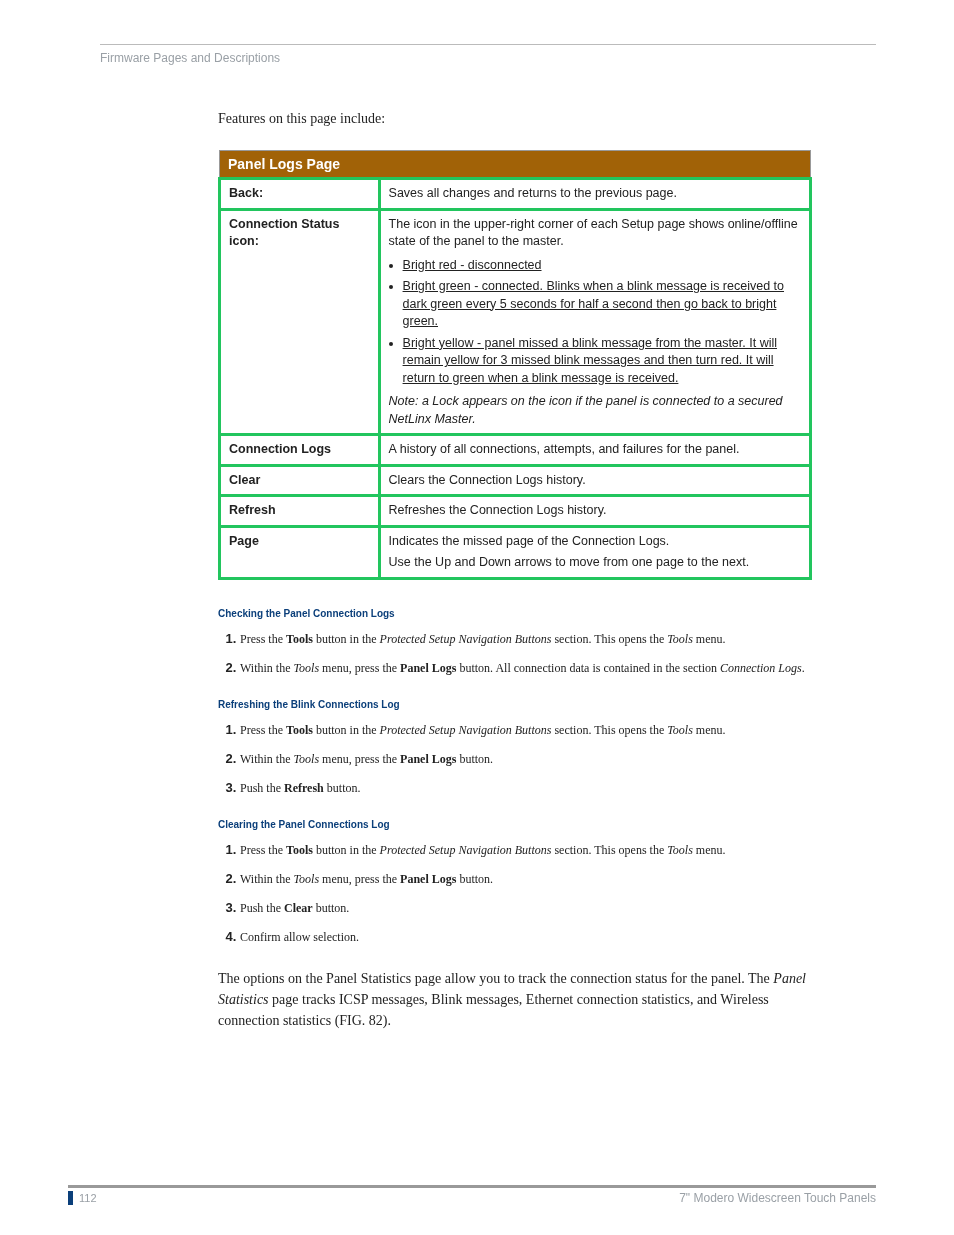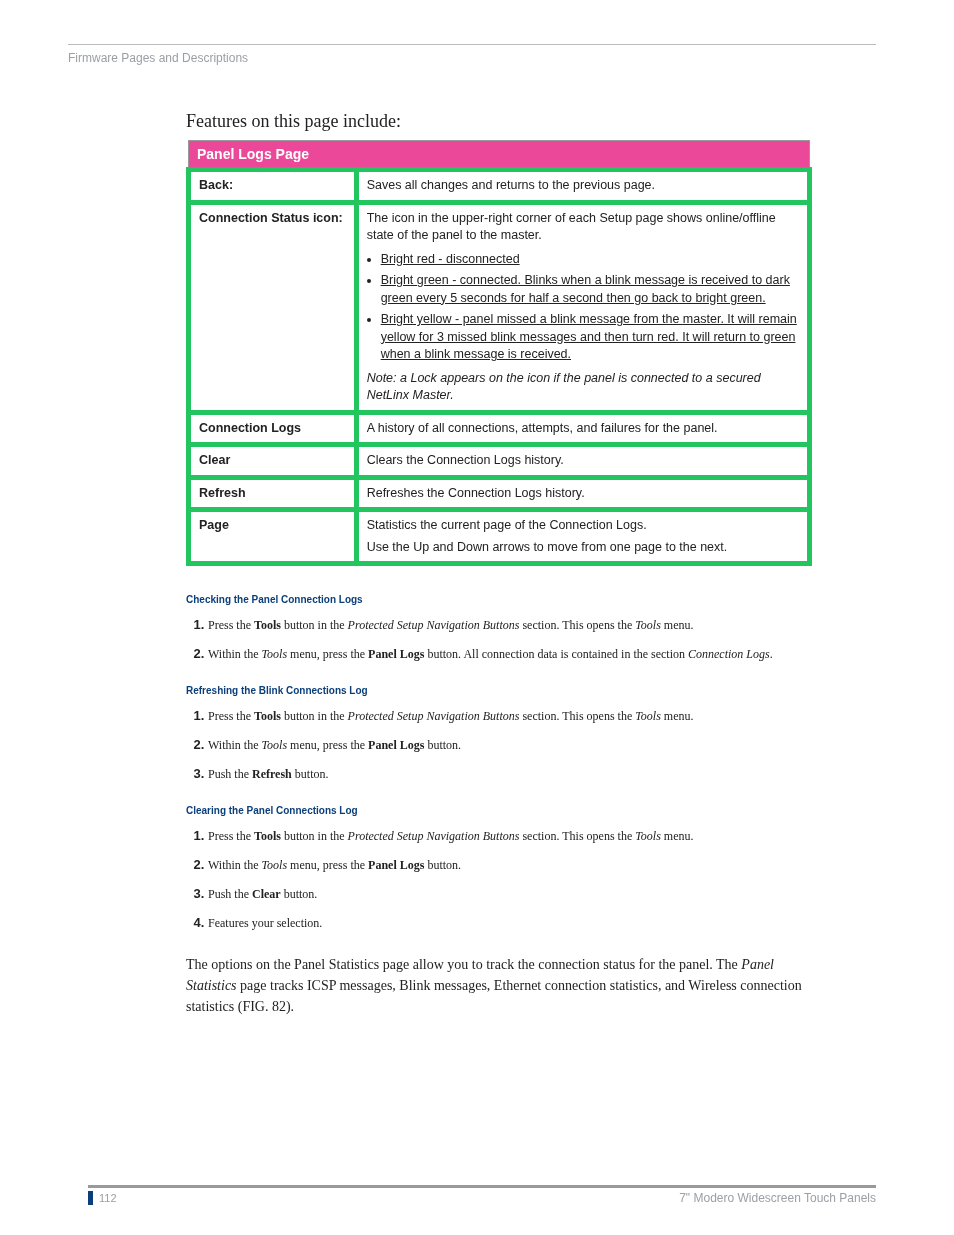--- a/index.html
+++ b/index.html
@@ -8,56 +8,56 @@
     background: #fff;
     font-family: Arial, Helvetica, sans-serif;
     font-size: 13px;
     color: #222;
   }
   .page {
     width: 954px;
     height: 1235px;
     position: relative;
     box-sizing: border-box;
-    padding: 44px 78px 40px 68px;
+    padding: 44px 78px 40px 100px;
   }
   .top-rule {
     border-top: 1px solid #bbb;
     margin-bottom: 6px;
   }
   .header-text {
     color: #9aa0a6;
     font-size: 12px;
     margin-bottom: 46px;
   }
   .content {
     margin-left: 118px;
     margin-right: 64px;
   }
   .intro {
     font-family: Georgia, 'Times New Roman', serif;
-    font-size: 18px;
-    margin-bottom: 8px;
+    font-size: 14px;
+    margin-bottom: 23px;
   }
   table.panel {
     width: 100%;
     border-collapse: collapse;
     border: 1px solid #999;
     margin-bottom: 28px;
   }
   table.panel th.title {
-    background: #ec4899;
+    background: #a16207;
     color: #fff;
     text-align: left;
     padding: 5px 8px;
     font-weight: bold;
     font-size: 14px;
   }
   table.panel td {
-    border: 5px solid #22c55e;
+    border: 3px solid #22c55e;
     padding: 5px 8px;
     vertical-align: top;
     font-size: 12.5px;
     line-height: 1.4;
   }
   table.panel td.label {
     width: 27%;
     font-weight: bold;
   }
   .desc ul {
@@ -105,21 +105,21 @@
   }
   .serif {
     font-family: Georgia, 'Times New Roman', serif;
     font-size: 14px;
     line-height: 1.5;
     margin-bottom: 20px;
   }
   .footer {
     position: absolute;
     bottom: 30px;
-    left: 88px;
+    left: 68px;
     right: 78px;
   }
   .footer-rule {
     height: 3px;
     background: #999;
     margin-bottom: 3px;
   }
   .footer-bar {
     display: flex;
     align-items: center;
@@ -180,21 +180,21 @@
         <td class="label">Clear</td>
         <td class="desc">Clears the Connection Logs history.</td>
       </tr>
       <tr>
         <td class="label">Refresh</td>
         <td class="desc">Refreshes the Connection Logs history.</td>
       </tr>
       <tr>
         <td class="label">Page</td>
         <td class="desc">
-          <div>Statistics the current page of the Connection Logs.</div>
+          <div>Indicates the missed page of the Connection Logs.</div>
           <div class="page-sub">Use the Up and Down arrows to move from one page to the next.</div>
         </td>
       </tr>
     </tbody>
       </table>
 
     <h3 class="section">Checking the Panel Connection Logs</h3>
     <ol class="steps">
       <li><span>Press the </span><b>Tools</b><span> button in the </span><i>Protected Setup Navigation Buttons</i><span> section. This opens the </span><i>Tools</i><span> menu.</span></li>
       <li><span>Within the </span><i>Tools</i><span> menu, press the </span><b>Panel Logs</b><span> button. All connection data is contained in the section </span><i>Connection Logs</i><span>.</span></li>
@@ -205,21 +205,21 @@
       <li><span>Press the </span><b>Tools</b><span> button in the </span><i>Protected Setup Navigation Buttons</i><span> section. This opens the </span><i>Tools</i><span> menu.</span></li>
       <li><span>Within the </span><i>Tools</i><span> menu, press the </span><b>Panel Logs</b><span> button.</span></li>
       <li><span>Push the </span><b>Refresh</b><span> button.</span></li>
     </ol>
 
     <h3 class="section">Clearing the Panel Connections Log</h3>
     <ol class="steps">
       <li><span>Press the </span><b>Tools</b><span> button in the </span><i>Protected Setup Navigation Buttons</i><span> section. This opens the </span><i>Tools</i><span> menu.</span></li>
       <li><span>Within the </span><i>Tools</i><span> menu, press the </span><b>Panel Logs</b><span> button.</span></li>
       <li><span>Push the </span><b>Clear</b><span> button.</span></li>
-      <li><span>Features your selection.</span></li>
+      <li><span>Confirm allow selection.</span></li>
     </ol>
 
     <div class="serif"><span>The options on the Panel Statistics page allow you to track the connection status for the panel. The </span><i>Panel Statistics</i><span> page tracks ICSP messages, Blink messages, Ethernet connection statistics, and Wireless connection statistics (FIG. 82).</span></div>
 
   </div>
 
   <div class="footer">
     <div class="footer-rule"></div>
     <div class="footer-bar">
       <span class="page-accent"></span>

